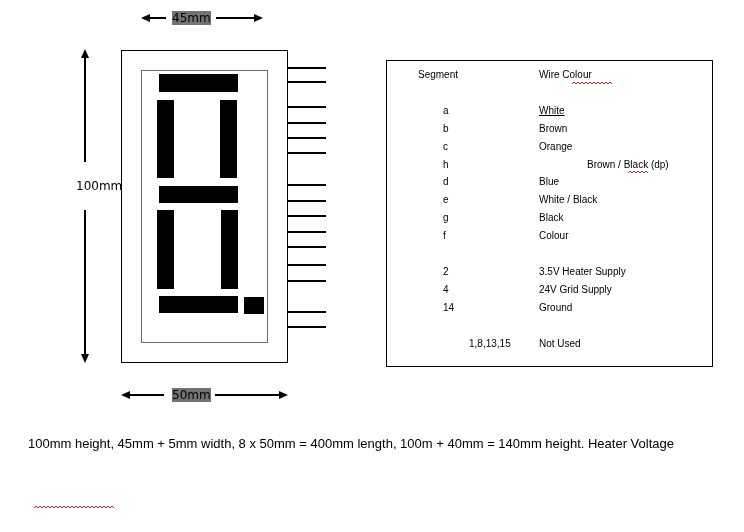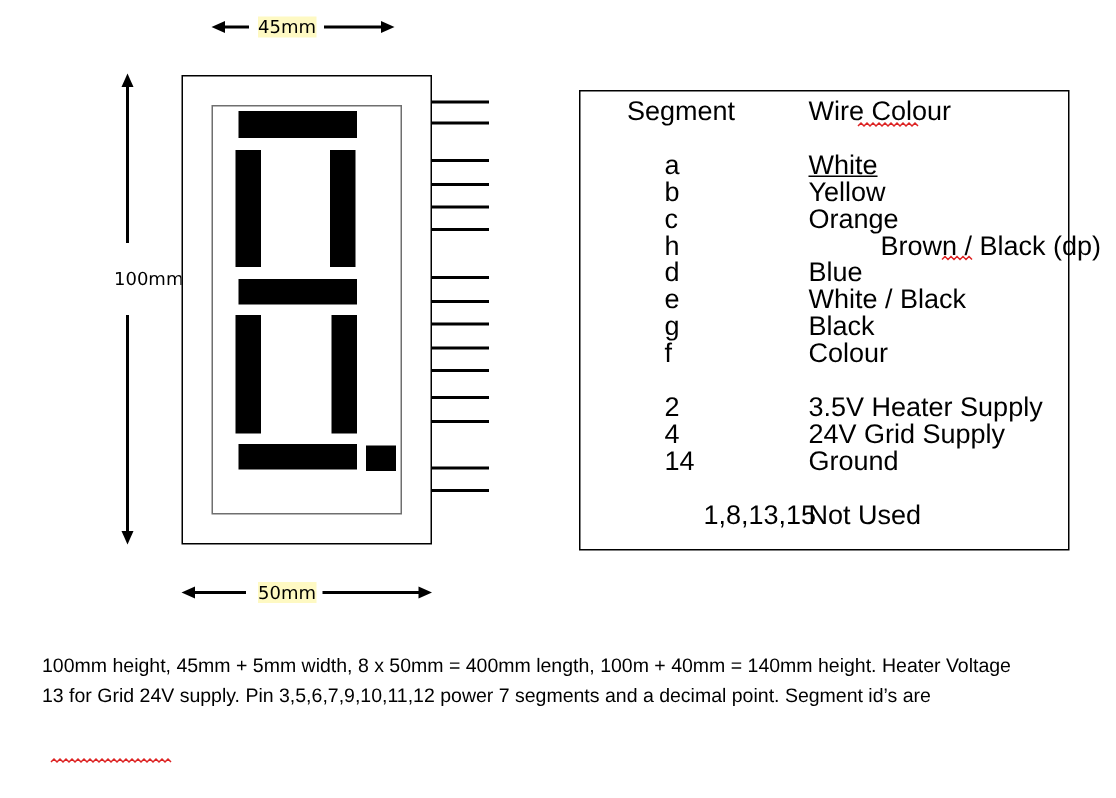--- a/index.html
+++ b/index.html
@@ -1,24 +1,24 @@
 <!DOCTYPE html>
 <html><head>
   <meta charset="utf-8">
   <style>
     html, body { margin: 0; padding: 0; background: #ffffff; }
     body { width: 744px; height: 532px; position: relative; overflow: hidden; font-family: "DejaVu Sans", sans-serif; color: #000; }
     .abs { position: absolute; }
-    .dim-label { font-family: "DejaVu Sans", sans-serif; font-size: 12px; color: #000; background: #fef9c3; line-height: 14px; white-space: nowrap; }
+    .dim-label { font-family: "DejaVu Sans", sans-serif; font-size: 12px; color: #000; background: #737373; line-height: 14px; white-space: nowrap; }
     .outer-box { border: 1.5px solid #000; box-sizing: border-box; background: #fff; }
     .inner-box { border: 1.5px solid #6f6f6f; box-sizing: border-box; background: #fff; }
     .seg { background: #000; }
     .pin { height: 2px; background: #000; width: 38px; }
     .table-box { border: 1.5px solid #000; box-sizing: border-box; background: #fff; }
-    .tbl-text { font-family: "Liberation Sans", sans-serif; font-size: 18px; line-height: 15px; white-space: nowrap; }
+    .tbl-text { font-family: "Liberation Sans", sans-serif; font-size: 10px; line-height: 15px; white-space: nowrap; }
     .squiggle { text-decoration: underline wavy #d22; text-decoration-thickness: 1px; text-underline-offset: 2px; }
     .para { font-family: "Liberation Sans", sans-serif; font-size: 13px; line-height: 19.5px; color: #000; }
     svg { overflow: visible; }
   </style>
 </head>
 <body>
 
 <svg class="abs" style="left:0;top:0;" width="744" height="532" viewBox="0 0 744 532">
 
   <g stroke="#000" stroke-width="2" fill="#000">
@@ -77,21 +77,21 @@
 
 <div class="abs table-box" style="left:386px;top:60px;width:327px;height:307px;"></div>
 
 <div class="abs tbl-text" style="left:418px;top:67px;">Segment</div>
 <div class="abs tbl-text squiggle" style="left:539px;top:67px;text-decoration:none;"><span>Wire Colour</span></div>
 
 <div class="abs tbl-text" style="left:443px;top:103px;">a</div>
 <div class="abs tbl-text" style="left:539px;top:103px;text-decoration:underline;">White</div>
 
 <div class="abs tbl-text" style="left:443px;top:121px;">b</div>
-<div class="abs tbl-text" style="left:539px;top:121px;">Yellow</div>
+<div class="abs tbl-text" style="left:539px;top:121px;">Brown</div>
 
 <div class="abs tbl-text" style="left:443px;top:139px;">c</div>
 <div class="abs tbl-text" style="left:539px;top:139px;">Orange</div>
 
 <div class="abs tbl-text" style="left:443px;top:157px;">h</div>
 <div class="abs tbl-text" style="left:539px;top:157px;margin-left:48px;">Brown / Black (dp)</div>
 
 <div class="abs tbl-text" style="left:443px;top:174px;">d</div>
 <div class="abs tbl-text" style="left:539px;top:174px;">Blue</div>
 
@@ -118,17 +118,16 @@
 
 <svg class="abs" style="left:572px;top:82px;" width="40" height="4" viewBox="0 0 40 4">
   <polyline fill="none" stroke="#d22" stroke-width="1" points="0,2 2,0 4,2 6,0 8,2 10,0 12,2 14,0 16,2 18,0 20,2 22,0 24,2 26,0 28,2 30,0 32,2 34,0 36,2 38,0 40,2"></polyline>
 </svg>
 <svg class="abs" style="left:628px;top:171px;" width="20" height="4" viewBox="0 0 20 4">
   <polyline fill="none" stroke="#d22" stroke-width="1" points="0,2 2,0 4,2 6,0 8,2 10,0 12,2 14,0 16,2 18,0 20,2"></polyline>
 </svg>
 
 <div class="abs para" style="left:28px;top:434px;width:700px;">
   <div style="white-space:nowrap;">100mm height, 45mm + 5mm width, 8 x 50mm = 400mm length, 100m + 40mm = 140mm height. Heater Voltage</div>
-  <div style="white-space:nowrap;">13 for Grid 24V supply. Pin 3,5,6,7,9,10,11,12 power 7 segments and a decimal point. Segment id’s are</div>
 </div>
 <svg class="abs" style="left:34px;top:506px;" width="82" height="4" viewBox="0 0 82 4">
   <polyline fill="none" stroke="#d22" stroke-width="1" points="0,2 2,0 4,2 6,0 8,2 10,0 12,2 14,0 16,2 18,0 20,2 22,0 24,2 26,0 28,2 30,0 32,2 34,0 36,2 38,0 40,2 42,0 44,2 46,0 48,2 50,0 52,2 54,0 56,2 58,0 60,2 62,0 64,2 66,0 68,2 70,0 72,2 74,0 76,2 78,0 80,2"></polyline>
 </svg>
 
 </body></html>

